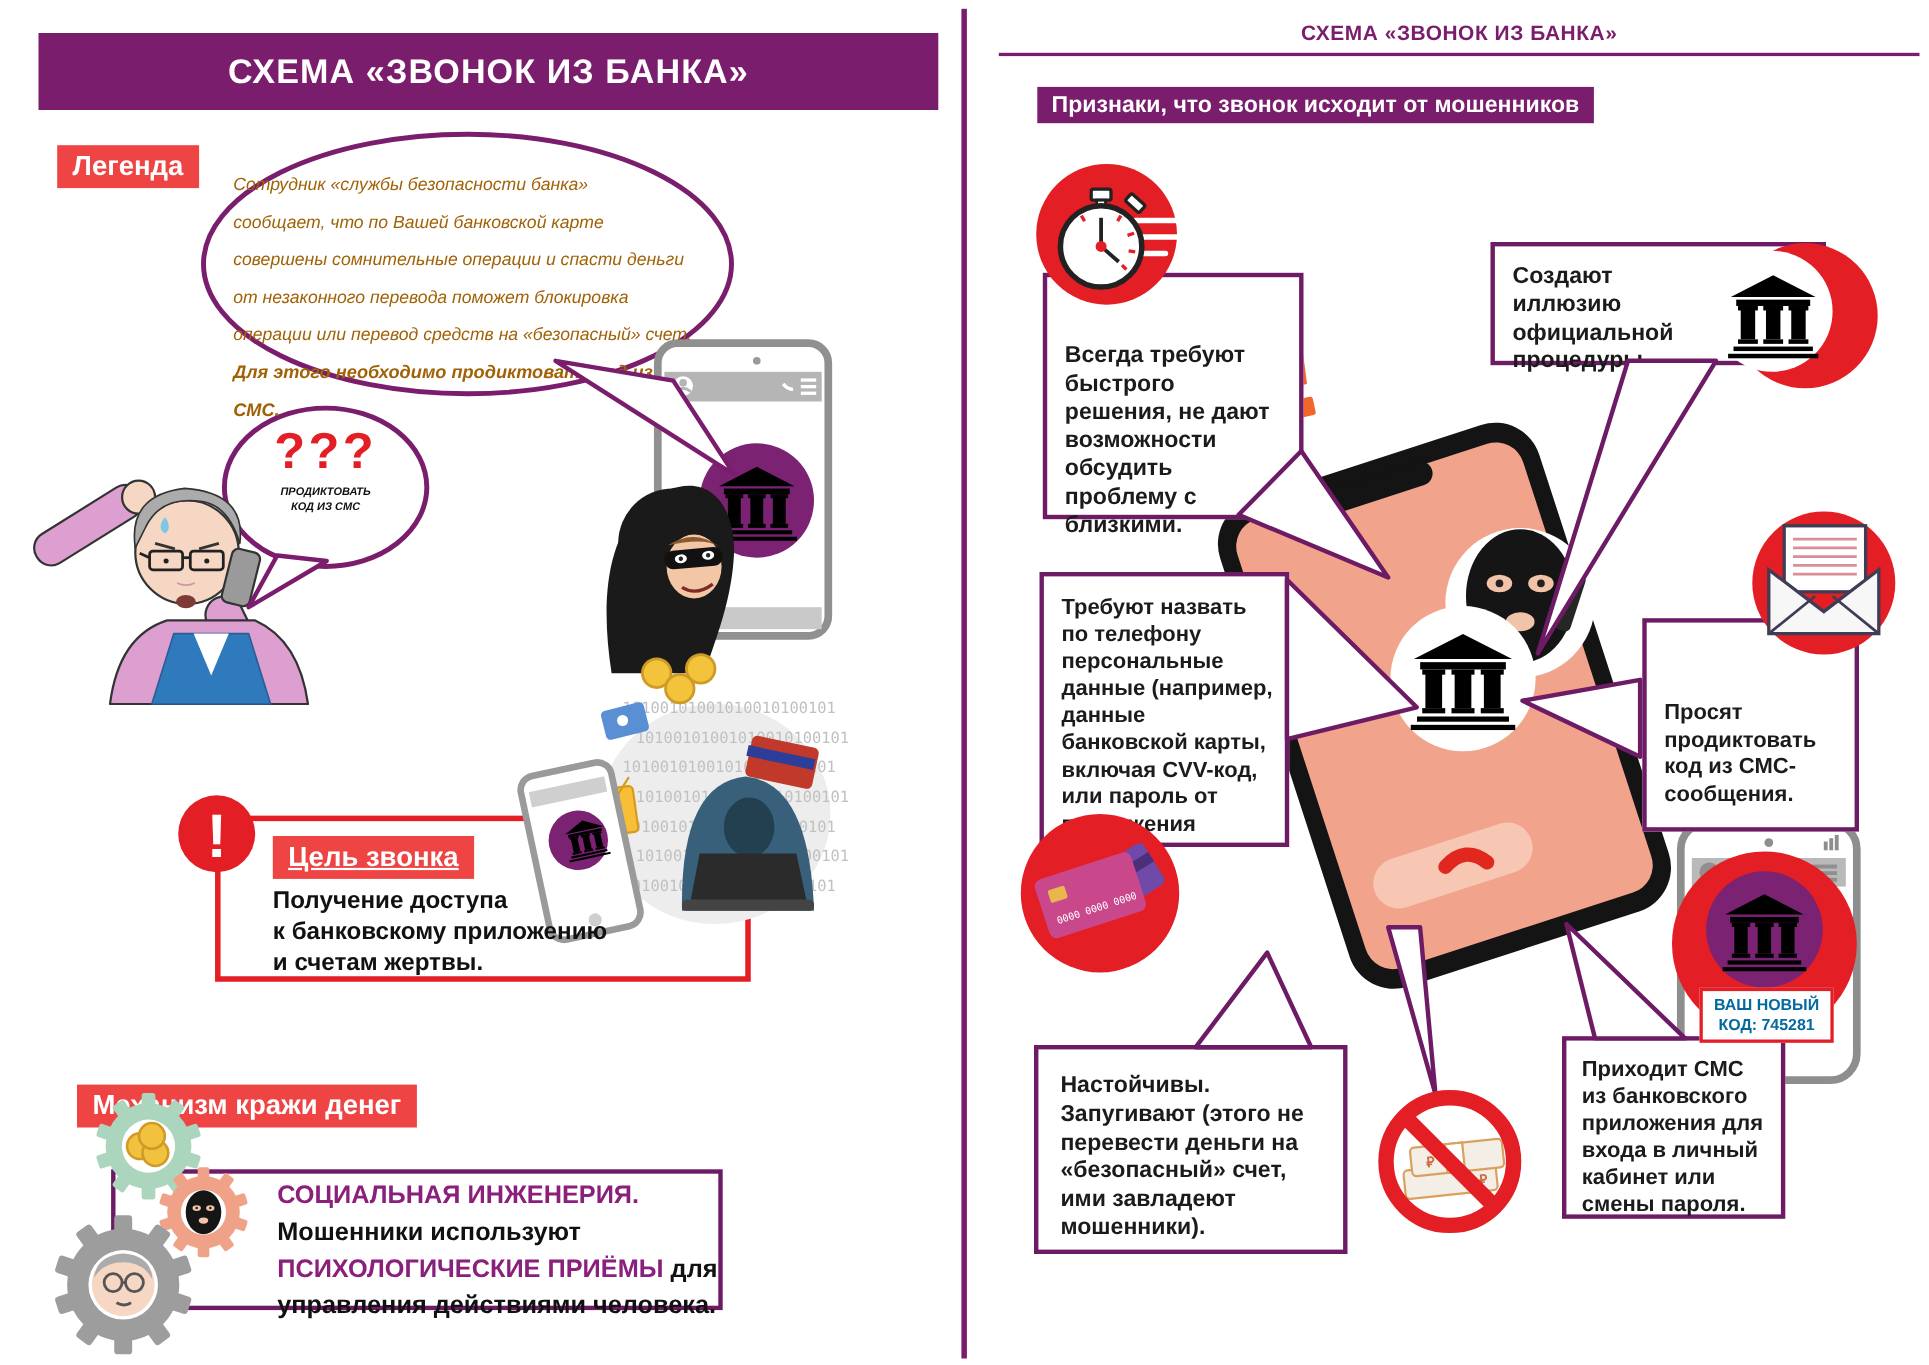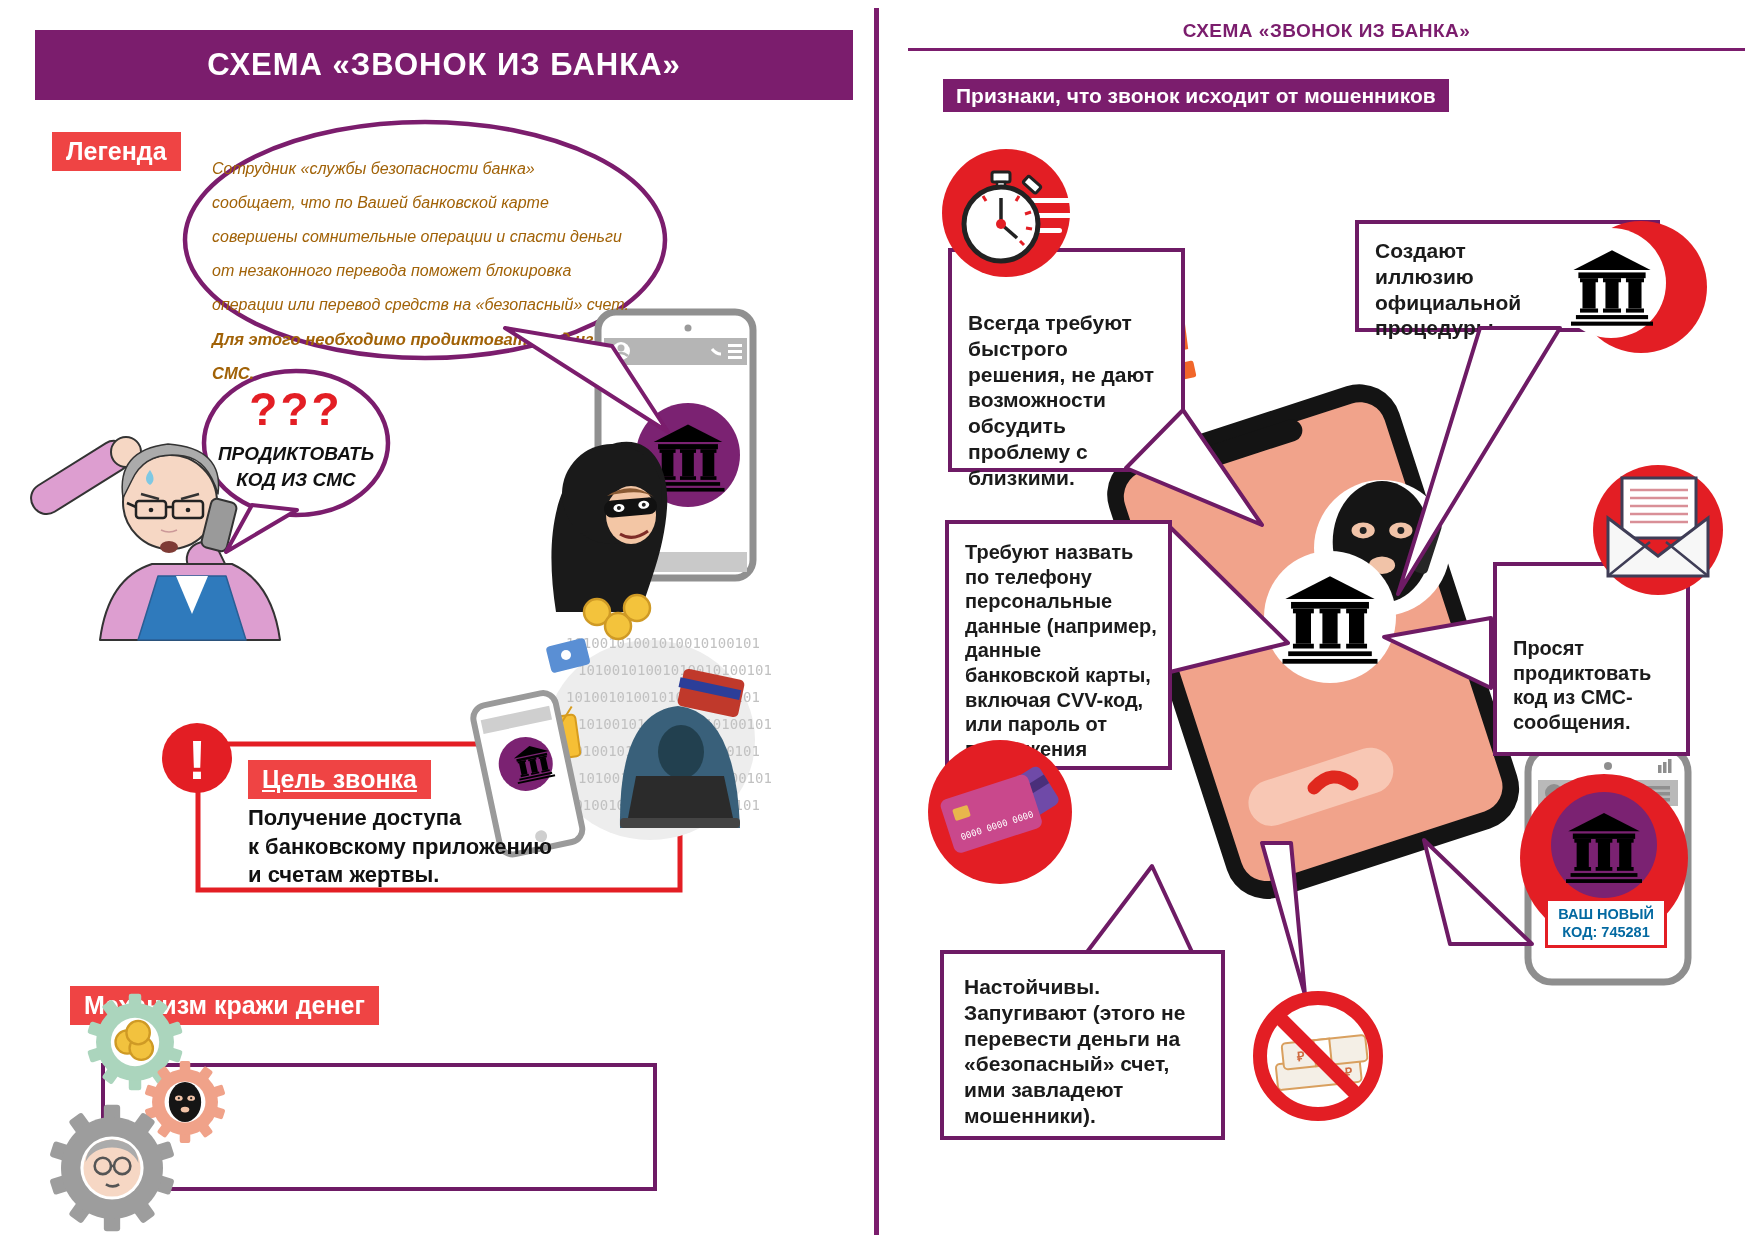--- a/index.html
+++ b/index.html
@@ -13,21 +13,21 @@
   .banner{background:#7b1d6d;color:#fff;font-weight:bold;}
   .lbl{background:#ef4444;color:#fff;font-weight:bold;font-size:25px;padding:5px 14px;line-height:1.15;}
   .title-left{left:35px;top:30px;width:818px;height:70px;display:flex;align-items:center;justify-content:center;font-size:31px;letter-spacing:1px;}
   .rp-header{left:908px;top:20px;width:837px;text-align:center;color:#7b1d6d;font-weight:bold;font-size:19px;letter-spacing:.5px;}
   .rp-underline{left:908px;top:48px;width:837px;height:3px;background:#7b1d6d;}
   .rp-banner{left:943px;top:79px;padding:5px 13px;font-size:21px;line-height:1.1;}
   .callout{position:absolute;background:#fff;border:4px solid #6e1b65;font-weight:bold;color:#1b1b1b;font-size:21px;line-height:1.23;box-sizing:border-box;}
   .bubble-text{left:212px;top:152px;width:428px;text-align:left;font-style:italic;font-size:16px;line-height:34px;color:#a16207;}
   .bubble-text .em{font-weight:bold;font-size:16.5px;}
   .q-marks{left:240px;top:386px;width:112px;text-align:center;color:#e31e24;font-weight:bold;font-size:46px;letter-spacing:3px;line-height:1;}
-  .q-text{left:206px;top:441px;width:180px;text-align:center;font-weight:bold;font-style:italic;font-size:19px;line-height:1.35;color:#111;}
+  .q-text{left:206px;top:441px;width:180px;text-align:center;font-weight:bold;font-style:italic;font-size:10px;line-height:1.35;color:#111;}
   .goal-label{left:248px;top:760px;font-size:25px;text-decoration:underline;}
   .goal-text{left:248px;top:804px;width:420px;font-weight:bold;font-size:22px;line-height:1.3;color:#111;}
   .mech-label{left:70px;top:986px;font-size:25px;}
   .soc-box{left:101px;top:1063px;width:556px;height:128px;border:4px solid #6e1b65;background:#fff;box-sizing:border-box;}
   .soc-text{left:252px;top:1070px;width:420px;font-weight:bold;font-size:23px;line-height:1.45;color:#111;}
   .soc-text .hl{color:#8a1f7c;}
   .code-box{left:1545px;top:898px;width:116px;height:44px;background:#fff;border:3px solid #e31e24;display:flex;flex-direction:column;align-items:center;justify-content:center;font-weight:bold;font-size:14.5px;line-height:1.25;color:#0369a1;z-index:2;}
   .c1{left:948px;top:248px;width:237px;height:224px;padding:58px 14px 10px 16px;}
   .c2{left:1355px;top:220px;width:305px;height:112px;padding:14px 100px 10px 16px;font-size:21px;}
   .c3{left:945px;top:520px;width:227px;height:250px;padding:16px 10px 10px 16px;font-size:20px;}
@@ -251,30 +251,34 @@
 
   <div class="abs lbl goal-label">Цель звонка</div>
   <div class="abs goal-text">
     <div>Получение доступа</div>
     <div>к банковскому приложению</div>
     <div>и счетам жертвы.</div>
   </div>
 
   <div class="abs lbl mech-label">Механизм кражи денег</div>
   <div class="abs soc-box"></div>
+  <div class="abs soc-text">
+    <span class="hl">СОЦИАЛЬНАЯ ИНЖЕНЕРИЯ.</span><span>  Мошенники используют </span><span class="hl">ПСИХОЛОГИЧЕСКИЕ ПРИЁМЫ</span><span> для управления действиями человека.</span>
+  </div>
 
   <div class="abs rp-header">СХЕМА  «ЗВОНОК ИЗ БАНКА»</div>
   <div class="abs rp-underline"></div>
   <div class="abs banner rp-banner">Признаки, что звонок исходит от мошенников</div>
 
   <div class="callout c1">Всегда требуют быстрого решения, не дают возможности обсудить проблему с близкими.</div>
   <div class="callout c2">Создают иллюзию официальной процедуры.</div>
   <div class="callout c3">Требуют назвать по телефону персональные данные (например, данные банковской карты, включая CVV-код, или пароль от приложения банка).</div>
   <div class="callout c4">Настойчивы. Запугивают (этого не перевести деньги на «безопасный» счет, ими завладеют мошенники).</div>
   <div class="callout c5">Просят продиктовать код из СМС-сообщения.</div>
+  <div class="callout c6">Приходит СМС из банковского приложения для входа в личный кабинет или смены пароля.</div>
 
   <div class="abs code-box">
     <div>ВАШ НОВЫЙ</div>
     <div>КОД: 745281</div>
   </div>
 </div>
 
 <svg id="art-front" class="layer" viewBox="0 0 1754 1241">
 
   <g fill="#ffffff" stroke="#7b1d6d" stroke-width="4" stroke-linejoin="round">

